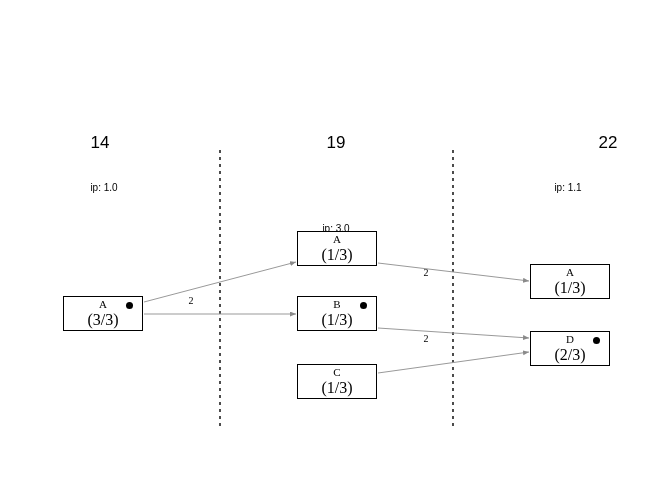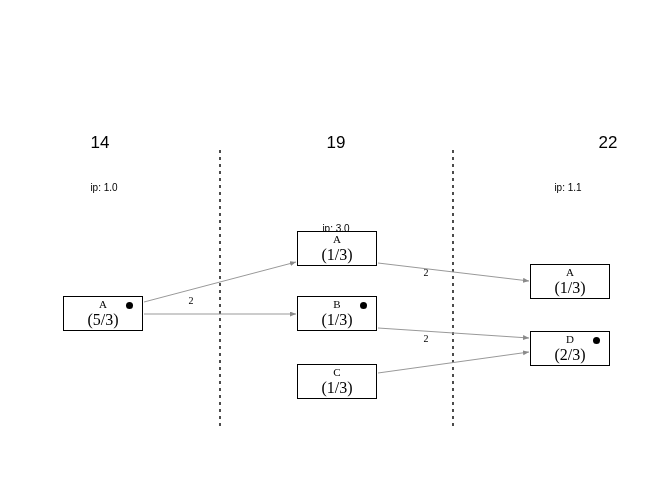--- a/index.html
+++ b/index.html
@@ -111,21 +111,21 @@
       <div class="col-header" style="left: 100px; top: 133px;">14</div>
       <div class="col-ip" style="left: 104px; top: 182px;">ip: 1.0</div>
       <div class="col-header" style="left: 336px; top: 133px;">19</div>
       <div class="col-ip" style="left: 336px; top: 182px; margin-top: 41px;">ip: 3.0</div>
       <div class="col-header" style="left: 568px; top: 133px; margin-left: 40px;">22</div>
       <div class="col-ip" style="left: 568px; top: 182px;">ip: 1.1</div>
     </div>
   <div id="node-layer">
       <div class="node" style="left: 63px; top: 296px;">
         <div class="node-name">A</div>
-        <div class="node-frac">(5/3)</div>
+        <div class="node-frac">(3/3)</div>
         <span class="node-dot"></span>
       </div>
       <div class="node" style="left: 297px; top: 231px;">
         <div class="node-name">A</div>
         <div class="node-frac">(1/3)</div>
       </div>
       <div class="node" style="left: 297px; top: 296px;">
         <div class="node-name">B</div>
         <div class="node-frac">(1/3)</div>
         <span class="node-dot"></span>

